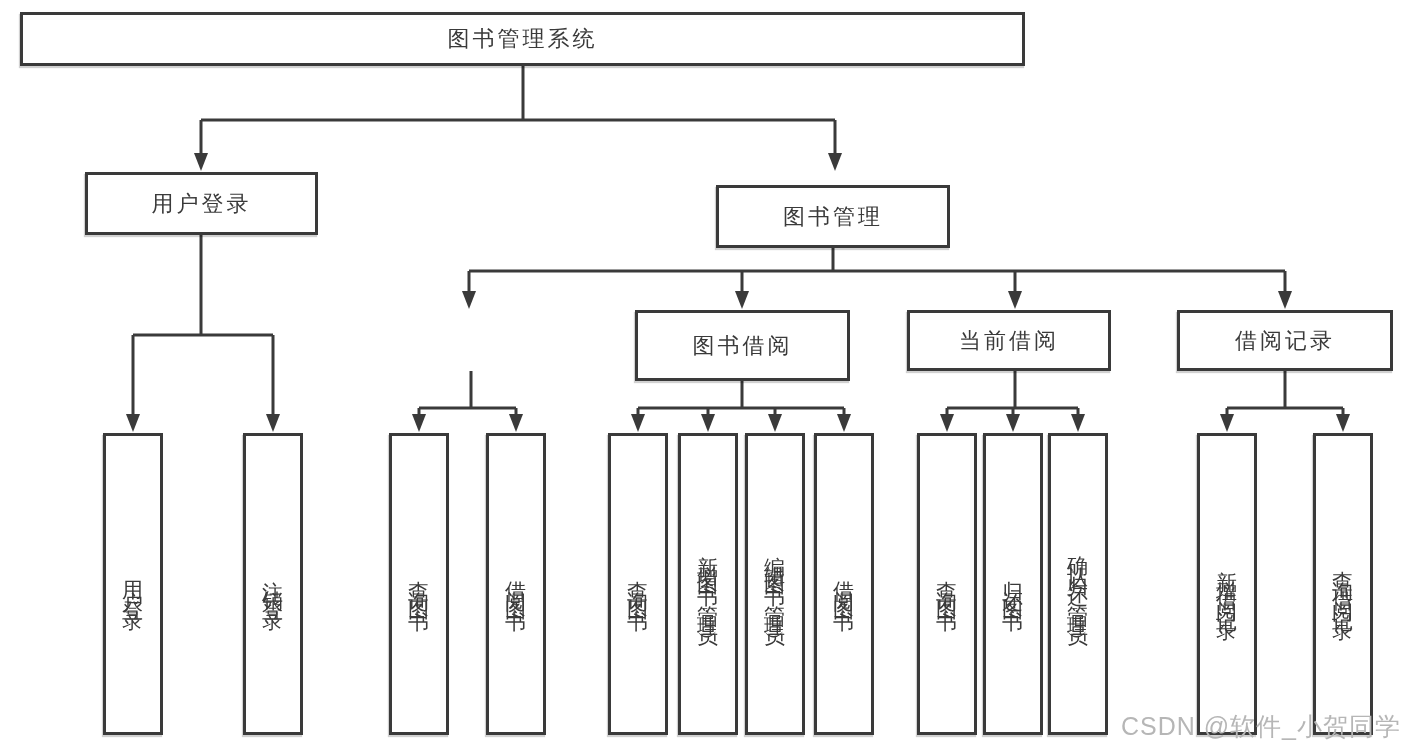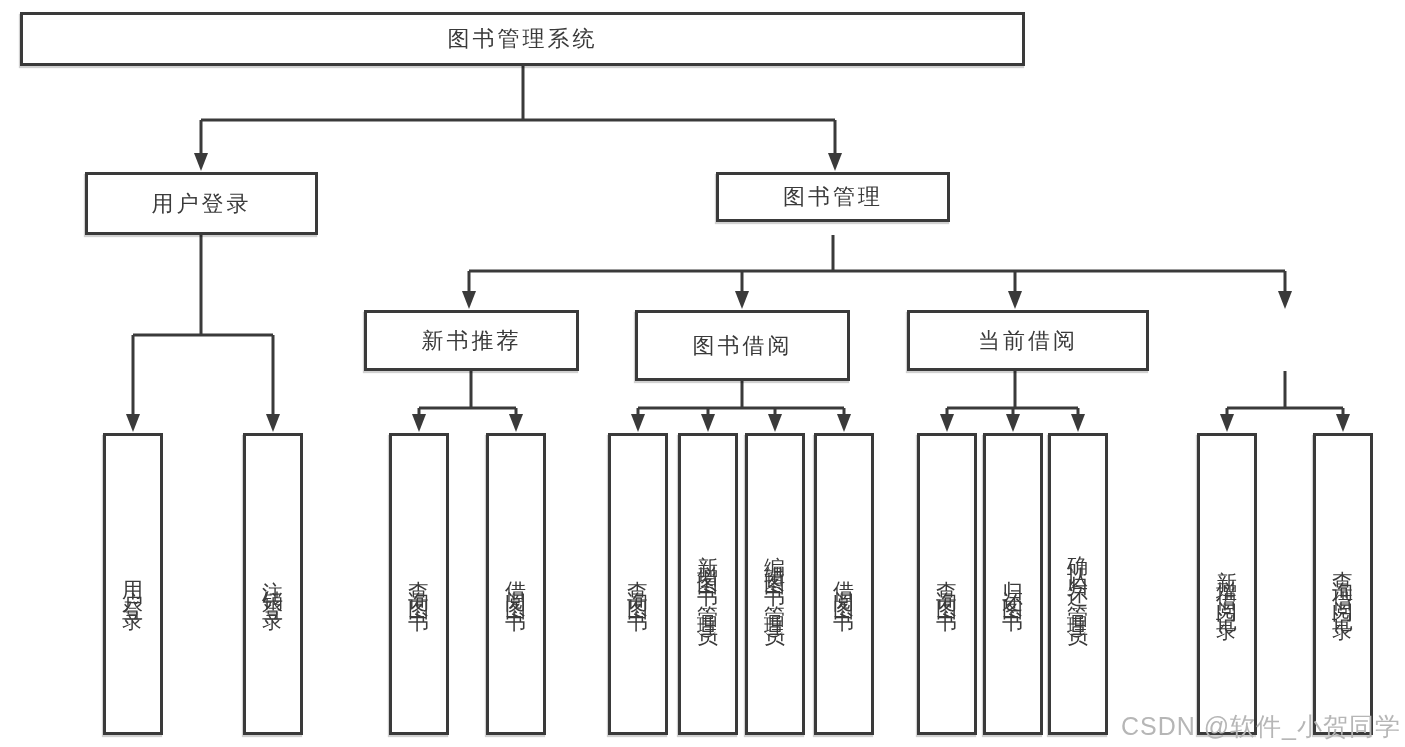--- a/index.html
+++ b/index.html
@@ -85,32 +85,32 @@
     </g>
   </svg>
 
   <div class="node" style="left:20px;top:12px;width:1005px;height:54px">
     <span>图书管理系统</span>
   </div>
 
   <div class="node" style="left:85px;top:172px;width:233px;height:63px">
     <span>用户登录</span>
   </div>
-  <div class="node" style="left:716px;top:172px;width:234px;height:50px">
+  <div class="node" style="left:716px;top:185px;width:234px;height:63px">
     <span>图书管理</span>
   </div>
 
-  <div class="node" style="left:364px;top:310px;width:215px;height:61px">
-    <span>新书推荐</span>
-  </div>
   <div class="node" style="left:635px;top:310px;width:215px;height:71px">
     <span>图书借阅</span>
   </div>
-  <div class="node" style="left:907px;top:310px;width:242px;height:61px">
+  <div class="node" style="left:907px;top:310px;width:204px;height:61px">
     <span>当前借阅</span>
+  </div>
+  <div class="node" style="left:1177px;top:310px;width:216px;height:61px">
+    <span>借阅记录</span>
   </div>
 
   <div class="node leaf" style="left:103px;top:433px">
     <span class="vtext">用户登录</span>
   </div>
   <div class="node leaf" style="left:243px;top:433px">
     <span class="vtext">注销登录</span>
   </div>
 
   <div class="node leaf" style="left:389px;top:433px">

